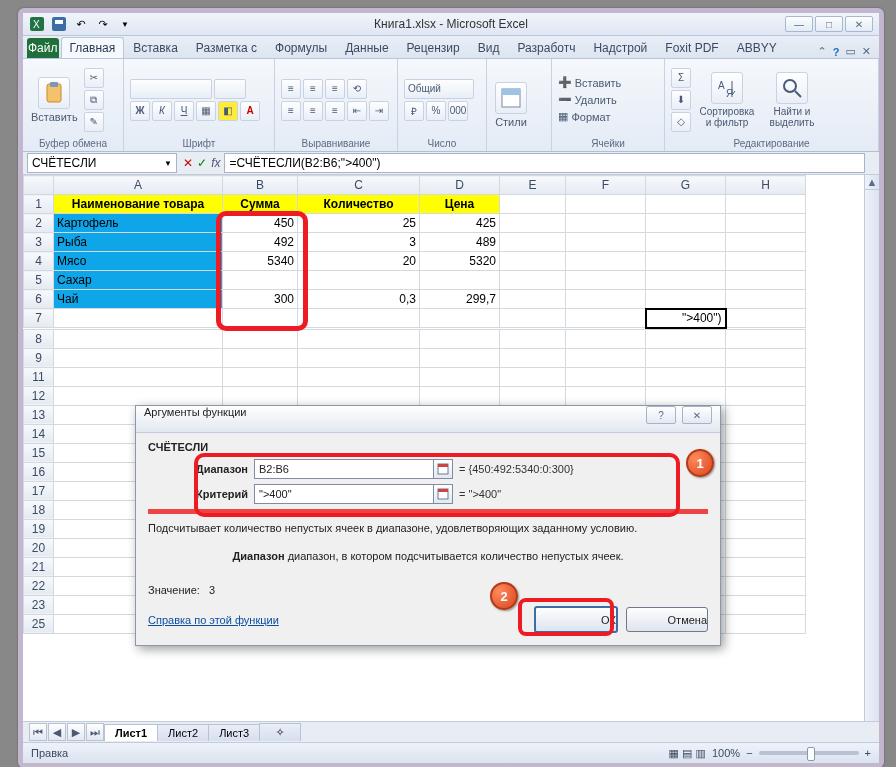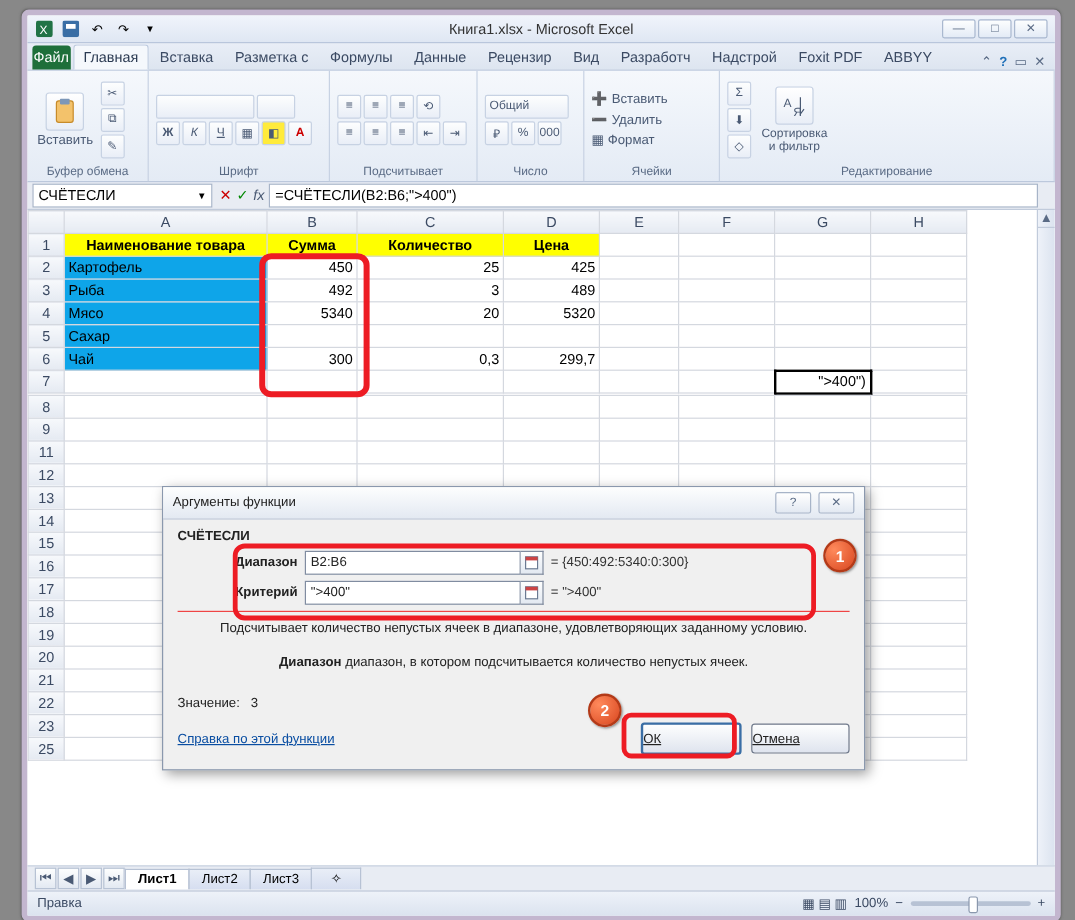--- a/index.html
+++ b/index.html
@@ -44,37 +44,37 @@
   .hdrA{width:169px}.hdrB{width:75px}.hdrC{width:122px}.hdrD{width:80px}.hdrE{width:66px}.hdrF{width:80px}.hdrG{width:80px}.hdrH{width:80px}
   .thdr{background:#ffff00!important;font-weight:bold;text-align:center;}
   .green{background:#0ea5e9;}
   .num{text-align:right;}
   .selcell{border:2px solid #000!important;}
   
   .hl{position:absolute;border:5px solid #ed1c24;border-radius:10px;pointer-events:none;}
   .callout{position:absolute;width:24px;height:24px;border-radius:50%;background:radial-gradient(circle at 30% 30%,#ff8a5c,#d8461f);border:2px solid #b33a18;color:#fff;display:flex;align-items:center;justify-content:center;font-weight:bold;font-size:13px;box-shadow:1px 1px 2px rgba(0,0,0,.4);pointer-events:none;}
   
   .dialog{position:absolute;left:112px;top:392px;width:584px;background:#f0f0f0;border:1px solid #8a98ad;box-shadow:3px 3px 10px rgba(0,0,0,.4);font-size:11px;color:#222;}
-  .dlg-title{height:26px;background:linear-gradient(#fdfefe,#e3e9f2);border-bottom:1px solid #c1cbdb;display:flex;align-items:center;padding:0 8px;}
+  .dlg-title{height:26px;background:linear-gradient(#fdfefe,#e3e9f2);border-bottom:1px solid #c1cbdb;display:flex;padding:0 8px;}
   .dlg-tbtns{margin-left:auto;display:flex;gap:6px;}
   .dlg-tbtn{width:28px;height:16px;border:1px solid #a7b4c8;border-radius:2px;background:linear-gradient(#fff,#e3e9f2);display:flex;align-items:center;justify-content:center;color:#5a6b85;font-size:10px;}
   .dlg-body{padding:8px 12px 4px 12px;}
   .dlg-fname{font-weight:bold;margin-bottom:6px;}
   .argrow{display:flex;align-items:center;margin:5px 0;}
   .arglbl{width:100px;text-align:right;font-weight:bold;padding-right:6px;}
   .arginp{width:170px;height:18px;background:#fff;border:1px solid #808ca0;padding:0 4px;display:flex;align-items:center;}
   .argref{width:18px;height:18px;border:1px solid #808ca0;border-left:none;background:linear-gradient(#fdfefe,#e3e9f2);display:flex;align-items:center;justify-content:center;}
   .argeq{padding:0 6px;}
   .argval{color:#333;}
-  .dlg-desc{border-top:1px solid #ef4444;padding-top:8px;text-align:center;}
+  .dlg-desc{border-top:5px solid #ef4444;padding-top:8px;}
   .dlg-desc2{text-align:center;margin-top:16px;}
   .dlg-value{margin-top:22px;}
   .dlg-bot{display:flex;align-items:center;padding:6px 12px 12px;}
   .helplink{color:#0a4ea2;text-decoration:underline;cursor:pointer;}
-  .dlg-btn{width:80px;height:23px;border:1px solid #707a8c;border-radius:3px;background:linear-gradient(#fdfefe,#dfe4ee);display:flex;align-items:center;justify-content:flex-start;margin-left:8px;text-decoration:underline;}
+  .dlg-btn{width:80px;height:23px;border:1px solid #707a8c;border-radius:3px;background:linear-gradient(#fdfefe,#dfe4ee);display:flex;align-items:center;justify-content:flex-end;margin-left:8px;}
   .dlg-btn.primary{border:2px solid #3a6ea5;}
   
   .sheettabs{height:20px;background:#e8ecf3;border-top:1px solid #c1cbdb;display:flex;align-items:center;font-size:11px;padding-left:6px;gap:0;}
   .navbtn{width:16px;height:16px;border:1px solid #b7c2d4;background:linear-gradient(#fdfefe,#e3e9f2);display:flex;align-items:center;justify-content:center;color:#4a5a74;margin-right:1px;}
   .stab{padding:2px 10px;border:1px solid #b7c2d4;border-bottom:none;background:#fff;margin-left:-1px;}
   .stab.inactive{background:linear-gradient(#e9eef7,#d6def0);}
   
   .status{height:20px;background:linear-gradient(#eef2f9,#dbe3ef);border-top:1px solid #c1cbdb;display:flex;align-items:center;padding:0 8px;font-size:11px;color:#3b4a63;}
   .status .spacer{flex:1;}
   .zoomtrack{width:100px;height:4px;background:#b7c2d4;border-radius:2px;position:relative;margin:0 6px;}
@@ -193,36 +193,50 @@
       </div>
       <div class="mini-row">
         <div class="mini-btn">≡</div>
         <div class="mini-btn">≡</div>
         <div class="mini-btn">≡</div>
         <div class="mini-btn">⇤</div>
         <div class="mini-btn">⇥</div>
       </div>
     </div>
             </div>
-    <div class="rgroup-label">Подсчитывает</div>
+    <div class="rgroup-label">Выравнивание</div>
   </div>
   <div class="rgroup" style="width:76px">
     <div class="rgroup-body">
               <div class="mini">
       <div class="mini-btn" style="width:62px;justify-content:flex-start;padding:0 3px;">
                   <span>Общий</span>
                 </div>
       <div class="mini-row">
         <div class="mini-btn">₽</div>
         <div class="mini-btn">%</div>
         <div class="mini-btn">000</div>
       </div>
     </div>
             </div>
     <div class="rgroup-label">Число</div>
+  </div>
+  <div class="rgroup" style="width:52px">
+    <div class="rgroup-body">
+              <div class="big-btn">
+      <div class="big-icon">
+                  <svg width="22" height="22">
+                    <rect x="2" y="2" width="18" height="18" fill="#fff" stroke="#7a8aa3"></rect>
+                    <rect x="2" y="2" width="18" height="6" fill="#9cc3e8"></rect>
+                  </svg>
+                </div>
+      <span>Стили</span>
+    </div>
+            </div>
+    <div class="rgroup-label"></div>
   </div>
   <div class="rgroup" style="width:100px">
     <div class="rgroup-body">
               <div class="mini" style="gap:4px;">
       <div style="display:flex;align-items:center;gap:3px;">
                   <span>➕</span>
                   <span>Вставить</span>
                 </div>
       <div style="display:flex;align-items:center;gap:3px;">
                   <span>➖</span>
@@ -245,20 +259,29 @@
       </div>
       <div class="big-btn">
         <div class="big-icon">
                   <svg width="22" height="22">
                     <text x="2" y="12" font-size="10" fill="#4a5a74">A</text>
                     <text x="10" y="20" font-size="10" fill="#4a5a74">Я</text>
                     <path d="M16 4v14l3-4" stroke="#4a5a74" fill="none"></path>
                   </svg>
                 </div>
         <span style="font-size:10px;text-align:center;width:60px;">Сортировка и фильтр</span>
+      </div>
+      <div class="big-btn">
+        <div class="big-icon">
+                  <svg width="22" height="22">
+                    <circle cx="9" cy="9" r="6" fill="none" stroke="#4a5a74" stroke-width="2"></circle>
+                    <line x1="14" y1="14" x2="20" y2="20" stroke="#4a5a74" stroke-width="2"></line>
+                  </svg>
+                </div>
+        <span style="font-size:10px;text-align:center;width:54px;">Найти и выделить</span>
       </div>
     </div>
     <div class="rgroup-label">Редактирование</div>
   </div>
 </div>
 
 <div class="nfbar">
   <div class="namebox">
     <span>СЧЁТЕСЛИ</span>
     <span style="font-size:8px;">▼</span>

